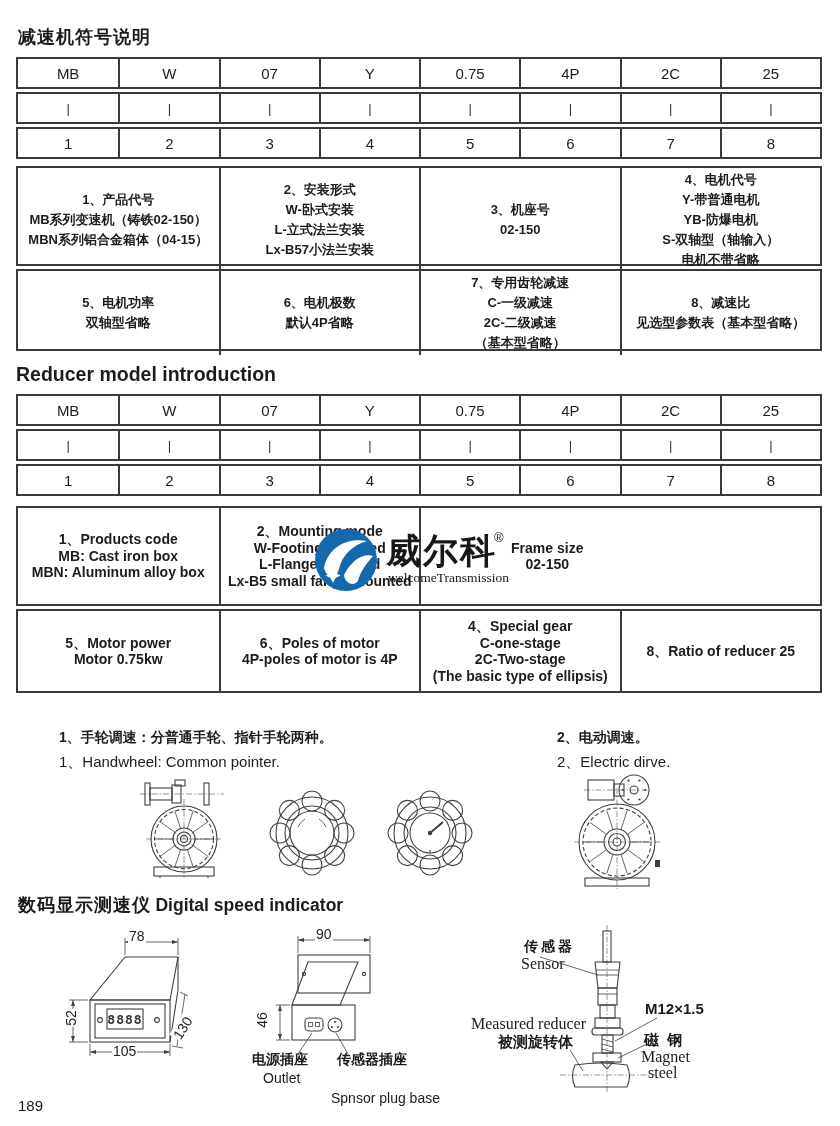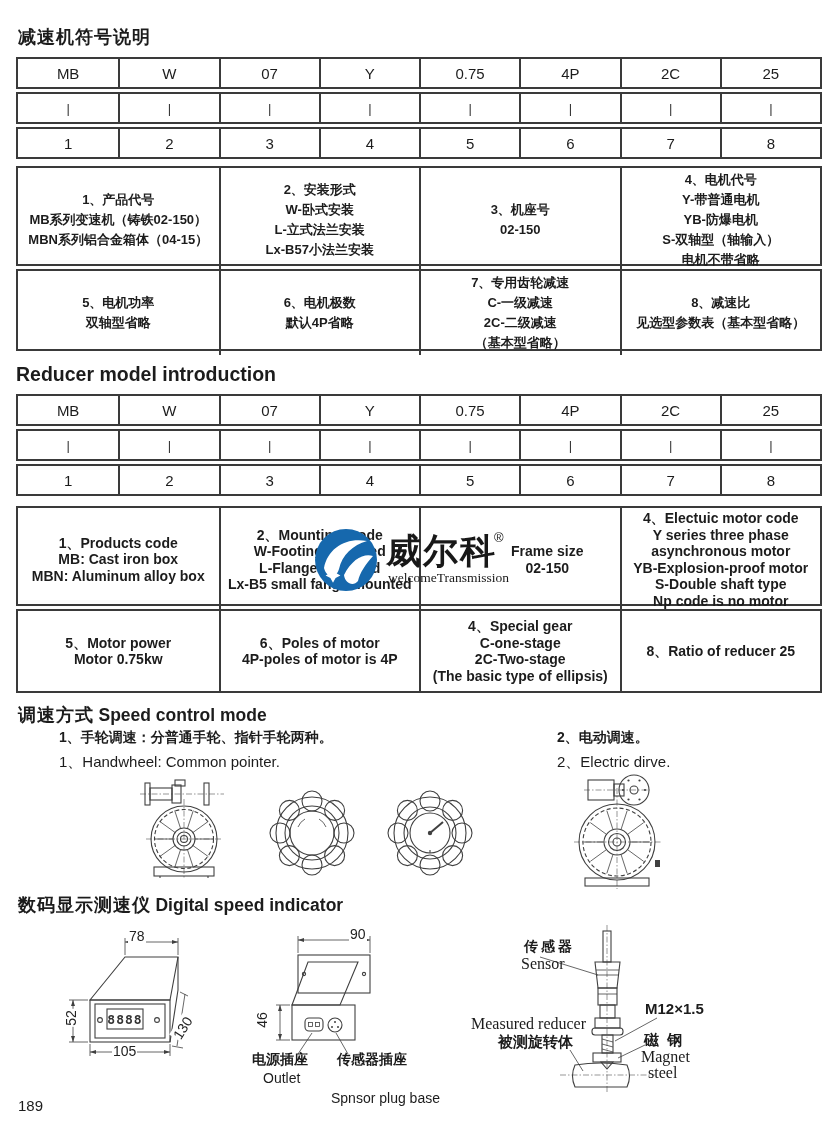--- a/index.html
+++ b/index.html
@@ -159,26 +159,20 @@
     <div class="erow row-c">
       <div class="ecell">1、Products code
 MB: Cast iron box
 MBN: Aluminum alloy box</div>
       <div class="ecell">2、Mounting mode
 W-Footing mounted
 L-Flange mounted
 Lx-B5 small fange-mounted</div>
       <div class="ecell shift-right">Frame size
 02-150</div>
-      <div class="ecell">4、Electuic motor code
-Y series three phase
-asynchronous motor
-YB-Explosion-proof motor
-S-Double shaft type
-Np code is no motor</div>
     </div>
     <div class="erow row-d">
       <div class="ecell">5、Motor power
 Motor 0.75kw</div>
       <div class="ecell">6、Poles of motor
 4P-poles of motor is 4P</div>
       <div class="ecell">4、Special gear
 C-one-stage
 2C-Two-stage
 (The basic type of ellipsis)</div>
@@ -191,24 +185,20 @@
       <circle cx="32" cy="32" r="31" fill="#1668ad"></circle>
       <path d="M10,40 C14,20 32,9 53,13 C39,17 28,27 25,41 C22,51 13,51 10,40 Z" fill="#ffffff"></path>
       <path d="M30,47 C38,31 50,25 59,28 C52,36 46,44 44,53 C39,59 31,55 30,47 Z" fill="#ffffff"></path>
       <path d="M19,40 l2.6,4.8 4.8,2.6 -4.8,2.6 -2.6,4.8 -2.6,-4.8 -4.8,-2.6 4.8,-2.6 Z" fill="#ffffff"></path>
     </svg>
     <span class="logo-name">威尔科</span>
     <span class="logo-reg">®</span>
     <span class="logo-sub">welcomeTransmission</span>
   </div>
 
-  <div class="abs" style="left:18px;top:703px;">
-    <span class="h-cn">调速方式</span>
-    <span class="h-en">Speed control mode</span>
-  </div>
   <div class="abs sp-cn" style="left:59px;top:729px;">1、手轮调速：分普通手轮、指针手轮两种。</div>
   <div class="abs sp-en" style="left:59px;top:753px;">1、Handwheel: Common pointer.</div>
   <div class="abs sp-cn" style="left:557px;top:729px;">2、电动调速。</div>
   <div class="abs sp-en" style="left:557px;top:753px;">2、Electric dirve.</div>
 
   <svg class="abs" style="left:140px;top:779px;" width="85" height="100" viewBox="0 0 85 100">
     <line class="cdash" x1="0" y1="15" x2="84" y2="15"></line>
     <line class="cdash" x1="44" y1="20" x2="44" y2="99"></line>
     <line class="cdash" x1="6" y1="60" x2="82" y2="60"></line>
     <rect class="lw" x="5" y="4" width="5" height="22" fill="#fff"></rect>
@@ -368,21 +358,21 @@
     <line class="thin" x1="120" y1="21" x2="120" y2="4"></line>
     <line class="thin" x1="48" y1="8" x2="120" y2="8"></line>
     <path d="M48,8 l6,-2 v4 Z" fill="#404040"></path>
       <path d="M120,8 l-6,-2 v4 Z" fill="#404040"></path>
     <line class="thin" x1="40" y1="73" x2="26" y2="73"></line>
     <line class="thin" x1="40" y1="108" x2="26" y2="108"></line>
     <line class="thin" x1="30" y1="73" x2="30" y2="108"></line>
     <path d="M30,73 l-2,6 h4 Z" fill="#404040"></path>
       <path d="M30,108 l-2,-6 h4 Z" fill="#404040"></path>
   </svg>
-  <span class="dim" style="left:315px;top:926px;margin-left:34px;">90</span>
+  <span class="dim" style="left:315px;top:926px;">90</span>
   <span class="dim rot90" style="left:253px;top:1012px;">46</span>
   <span class="cap-cn" style="left:252px;top:1051px;">电源插座</span>
   <span class="cap-en" style="left:263px;top:1070px;">Outlet</span>
   <span class="cap-cn" style="left:337px;top:1051px;">传感器插座</span>
   <span class="cap-en" style="left:331px;top:1070px;margin-top:20px;">Spnsor plug base</span>
 
   <svg class="abs" style="left:465px;top:925px;" width="300" height="170" viewBox="0 0 300 170">
     <line class="cdash" x1="142" y1="0" x2="142" y2="168"></line>
     <line class="cdash" x1="95" y1="150" x2="190" y2="150"></line>
     <rect class="lw" x="138" y="6" width="8" height="31" fill="#fff"></rect>

